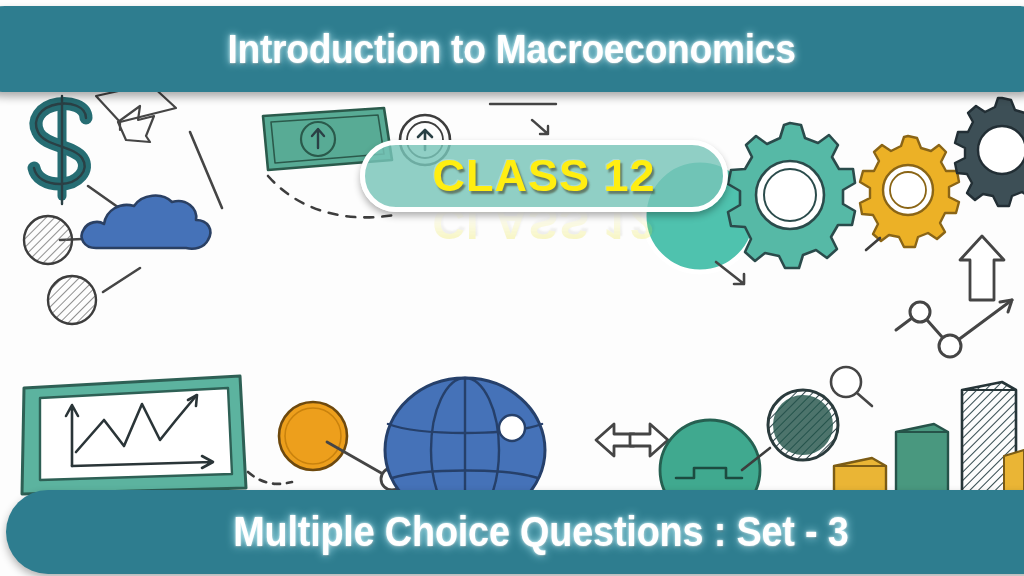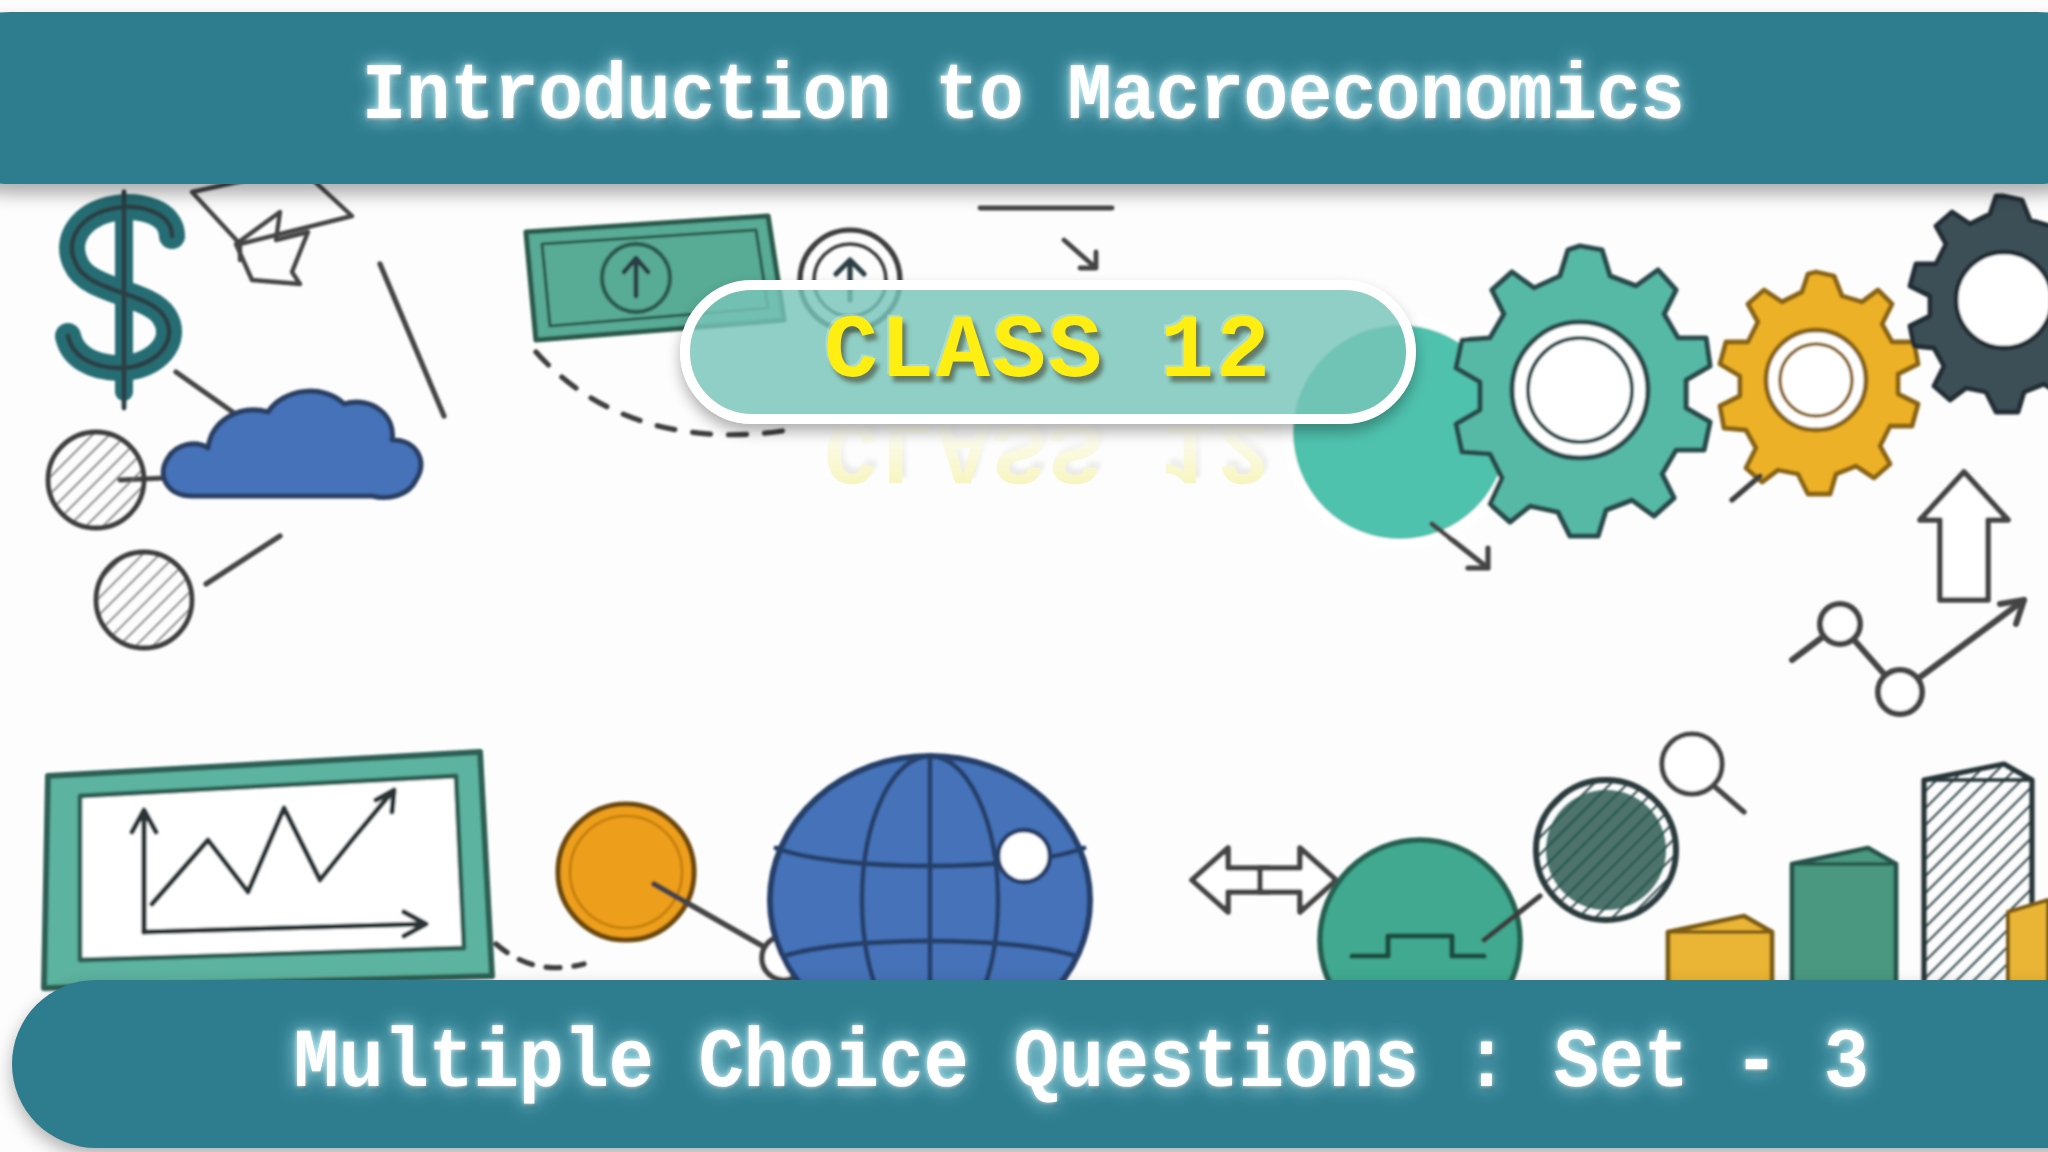--- a/index.html
+++ b/index.html
@@ -2,21 +2,21 @@
 <html><head>
 <meta charset="utf-8">
 <style>
   * { margin:0; padding:0; box-sizing:border-box; }
   html,body { width:1024px; height:576px; overflow:hidden; }
   body {
     font-family:"Liberation Sans", sans-serif;
     background:#ffffff;
     position:relative;
   }
-  #stage { position:absolute; inset:0; background:#fdfdfd; overflow:hidden;font-family:Liberation Mono, monospace; }
+  #stage { position:absolute; inset:0; background:#fdfdfd; overflow:hidden; }
 
   
   .bg-art { position:absolute; inset:0; }
   .bg-art svg { position:absolute; top:0; left:0; }
 
   
   .top-bar {
     position:absolute;
     left:-38px; top:6px;
     width:1100px; height:86px;
@@ -49,21 +49,21 @@
     font-size:42px;
     font-weight:bold;
     color:#ffffff;
     transform:scaleX(.9);
     letter-spacing:-.2px;
     text-shadow:0 0 10px rgba(185,245,255,.95), 0 0 3px rgba(255,255,255,.9), 1px 2px 2px rgba(0,0,0,.22);
     white-space:nowrap;
   }
 
   
-  .class-wrap { position:absolute; left:340px; top:140px; width:368px; height:110px; }
+  .class-wrap { position:absolute; left:360px; top:140px; width:368px; height:110px; }
   .class-pill {
     position:absolute; left:0; top:0;
     width:368px; height:72px;
     background:rgba(120,196,184,.82);
     border:5px solid #ffffff;
     border-radius:40px;
     box-shadow:0 4px 7px rgba(0,0,0,.3);
     display:flex; align-items:center; justify-content:center;
     overflow:hidden;
   }

